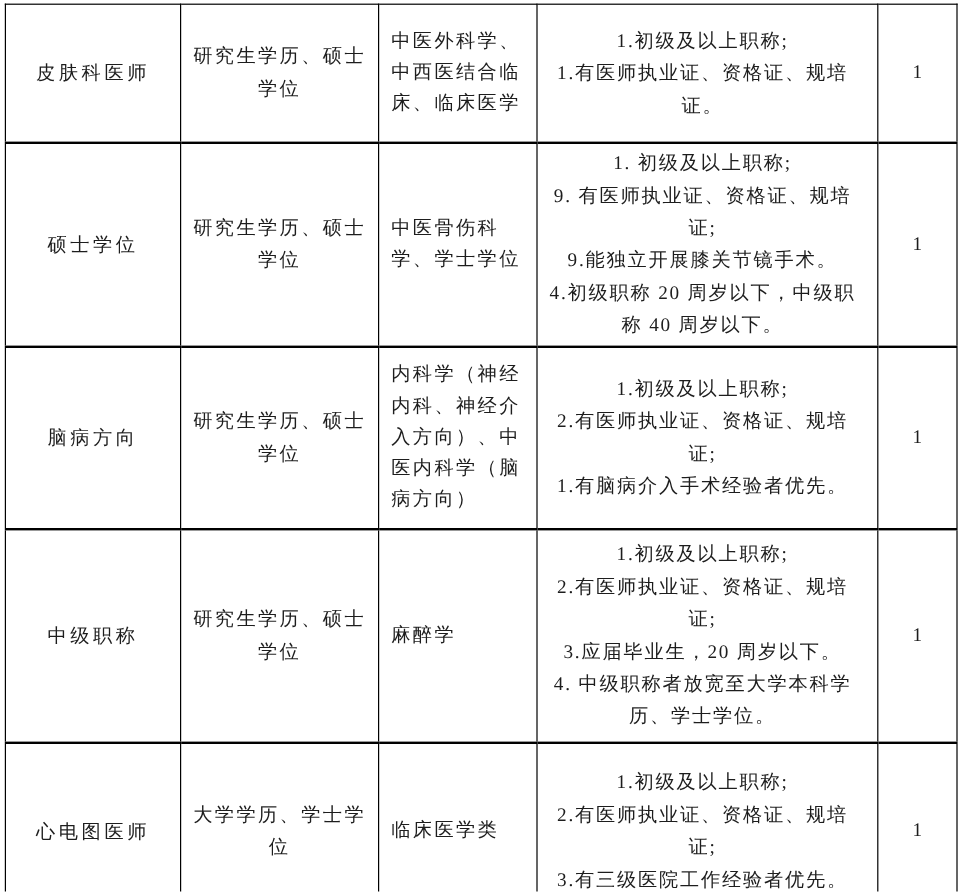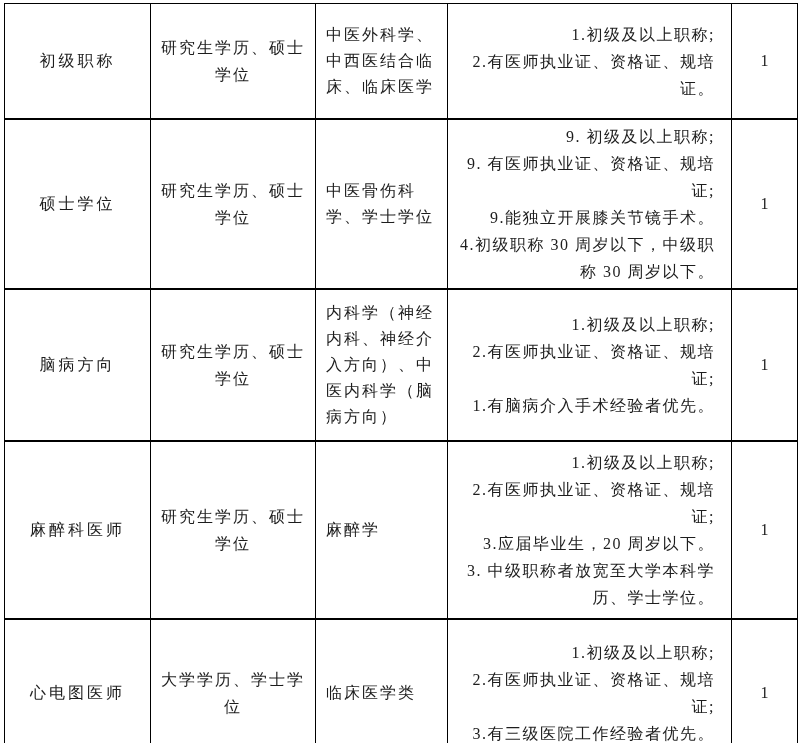--- a/index.html
+++ b/index.html
@@ -52,21 +52,21 @@
     line-height: 27px;
     padding: 0 9px;
   }
   td.c-major {
     text-align: left;
     letter-spacing: 2px;
     line-height: 26px;
     padding: 0 10px;
   }
   td.c-requirements {
-    text-align: right;
+    text-align: center;
     letter-spacing: 1.5px;
     line-height: 27px;
     padding: 3px 16px 3px 8px;
     font-family: Liberation Serif, serif;
   }
   td.c-count {
     text-align: center;
     letter-spacing: 0;
     padding: 0 2px;
   }
@@ -82,64 +82,64 @@
     <colgroup>
       <col style="width:146px">
       <col style="width:165px">
       <col style="width:132px">
       <col style="width:284px">
       <col style="width:66px">
     </colgroup>
     <tbody>
 
       <tr class="r1">
-        <td class="c-position">初级职称</td>
+        <td class="c-position">皮肤科医师</td>
         <td class="c-education">研究生学历、硕士学位</td>
         <td class="c-major">中医外科学、中西医结合临床、临床医学</td>
         <td class="c-requirements">
           <div class="req-line">1.初级及以上职称;</div>
-          <div class="req-line">2.有医师执业证、资格证、规培证。</div>
+          <div class="req-line">1.有医师执业证、资格证、规培证。</div>
         </td>
         <td class="c-count">1</td>
       </tr>
 
       <tr class="r2">
         <td class="c-position">硕士学位</td>
         <td class="c-education">研究生学历、硕士学位</td>
         <td class="c-major">中医骨伤科学、学士学位</td>
         <td class="c-requirements">
-          <div class="req-line">9. 初级及以上职称;</div>
+          <div class="req-line">1. 初级及以上职称;</div>
           <div class="req-line">9. 有医师执业证、资格证、规培证;</div>
           <div class="req-line">9.能独立开展膝关节镜手术。</div>
-          <div class="req-line">4.初级职称 30 周岁以下，中级职称 30 周岁以下。</div>
+          <div class="req-line">4.初级职称 20 周岁以下，中级职称 40 周岁以下。</div>
         </td>
         <td class="c-count">1</td>
       </tr>
 
       <tr class="r3">
         <td class="c-position">脑病方向</td>
         <td class="c-education">研究生学历、硕士学位</td>
         <td class="c-major">内科学（神经内科、神经介入方向）、中医内科学（脑病方向）</td>
         <td class="c-requirements">
           <div class="req-line">1.初级及以上职称;</div>
           <div class="req-line">2.有医师执业证、资格证、规培证;</div>
           <div class="req-line">1.有脑病介入手术经验者优先。</div>
         </td>
         <td class="c-count">1</td>
       </tr>
 
       <tr class="r4">
-        <td class="c-position">麻醉科医师</td>
+        <td class="c-position">中级职称</td>
         <td class="c-education">研究生学历、硕士学位</td>
         <td class="c-major">麻醉学</td>
         <td class="c-requirements">
           <div class="req-line">1.初级及以上职称;</div>
           <div class="req-line">2.有医师执业证、资格证、规培证;</div>
           <div class="req-line">3.应届毕业生，20 周岁以下。</div>
-          <div class="req-line">3. 中级职称者放宽至大学本科学历、学士学位。</div>
+          <div class="req-line">4. 中级职称者放宽至大学本科学历、学士学位。</div>
         </td>
         <td class="c-count">1</td>
       </tr>
 
       <tr class="r5">
         <td class="c-position">心电图医师</td>
         <td class="c-education">大学学历、学士学位</td>
         <td class="c-major">临床医学类</td>
         <td class="c-requirements">
           <div class="req-line">1.初级及以上职称;</div>

